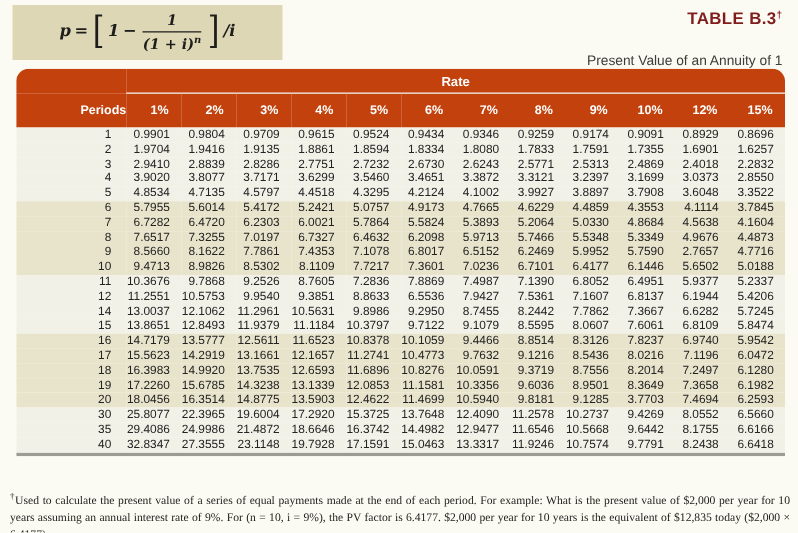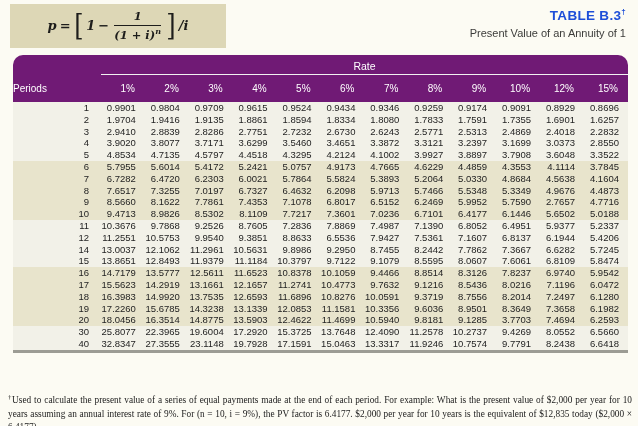--- a/index.html
+++ b/index.html
@@ -28,41 +28,41 @@
     transform:scaleX(.8);margin:0 -1px;position:relative;top:-1px;
   }
   .frac{display:inline-block;text-align:center;font-size:11.5px;line-height:1.15;margin:0 2px;}
   .frac .num{display:block;border-bottom:1.3px solid #1d1d1b;padding:0 3px 1px;}
   .frac .den{display:block;padding-top:1px;white-space:nowrap;}
   .frac sup{font-size:8px;}
 
   
   .title-block{position:absolute;right:12px;top:7px;text-align:right;}
   .table-title{
-    color:#1d4ed8;font-weight:bold;font-size:13.5px;letter-spacing:.3px;
+    color:#7f1d1d;font-weight:bold;font-size:13.5px;letter-spacing:.3px;
   }
   .table-title sup{font-size:8px;}
-  .table-subtitle{color:#3c3c3a;font-size:11px;margin-top:4px;}
+  .table-subtitle{color:#3c3c3a;font-size:11px;margin-top:20px;}
 
   
   .table-wrap{
     position:absolute;left:13px;top:55px;width:615px;
     border-radius:10px 10px 0 0;overflow:hidden;
     border-bottom:3px solid #9c9c94;
   }
   table{border-collapse:collapse;table-layout:fixed;width:615px;}
   col.c-period{width:88px;}
   thead th{
-    background:#701a75;color:#ffffff;font-weight:normal;
+    background:#c2410c;color:#ffffff;font-weight:bold;
     padding:0;margin:0;
   }
   tr.rate-row th{height:17px;font-size:10.5px;vertical-align:bottom;padding-bottom:2px;}
   th.rate-th{border-bottom:1px solid #f2f2f2;}
   tr.cols-row th{height:27px;font-size:10px;vertical-align:middle;}
-  th.periods-th{text-align:left;}
+  th.periods-th{text-align:right;}
   th.rate-col{text-align:right;padding-right:10px;}
   tbody td{
     font-size:9.5px;color:#232323;height:11.8px;line-height:11.8px;
     padding:0;white-space:nowrap;
   }
   tbody td.period{text-align:right;padding-right:12px;}
   tbody td.val{text-align:right;padding-right:9px;}
   tr.light td{background:#f2f1e8;}
   tr.beige td{background:#e8e4cc;}
 
@@ -422,20 +422,35 @@
             <td class="val">15.3725</td>
             <td class="val">13.7648</td>
             <td class="val">12.4090</td>
             <td class="val">11.2578</td>
             <td class="val">10.2737</td>
             <td class="val">9.4269</td>
             <td class="val">8.0552</td>
             <td class="val">6.5660</td>
           </tr>
           <tr class="light">
+            <td class="period">35</td>
+            <td class="val">29.4086</td>
+            <td class="val">24.9986</td>
+            <td class="val">21.4872</td>
+            <td class="val">18.6646</td>
+            <td class="val">16.3742</td>
+            <td class="val">14.4982</td>
+            <td class="val">12.9477</td>
+            <td class="val">11.6546</td>
+            <td class="val">10.5668</td>
+            <td class="val">9.6442</td>
+            <td class="val">8.1755</td>
+            <td class="val">6.6166</td>
+          </tr>
+          <tr class="light">
             <td class="period">40</td>
             <td class="val">32.8347</td>
             <td class="val">27.3555</td>
             <td class="val">23.1148</td>
             <td class="val">19.7928</td>
             <td class="val">17.1591</td>
             <td class="val">15.0463</td>
             <td class="val">13.3317</td>
             <td class="val">11.9246</td>
             <td class="val">10.7574</td>

